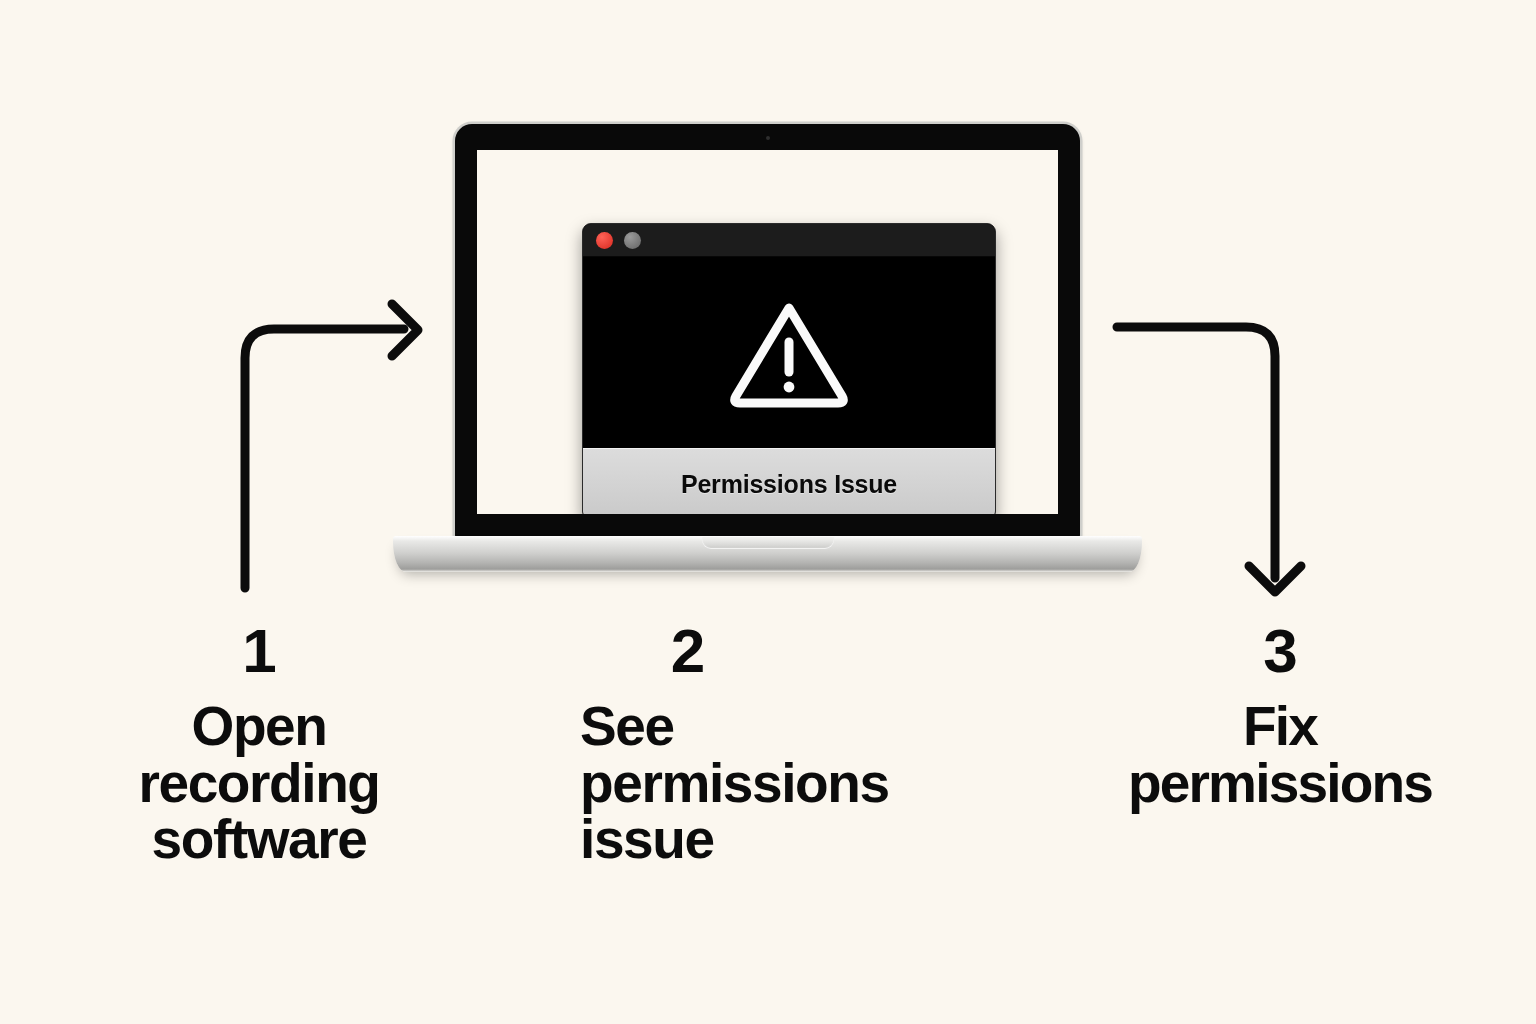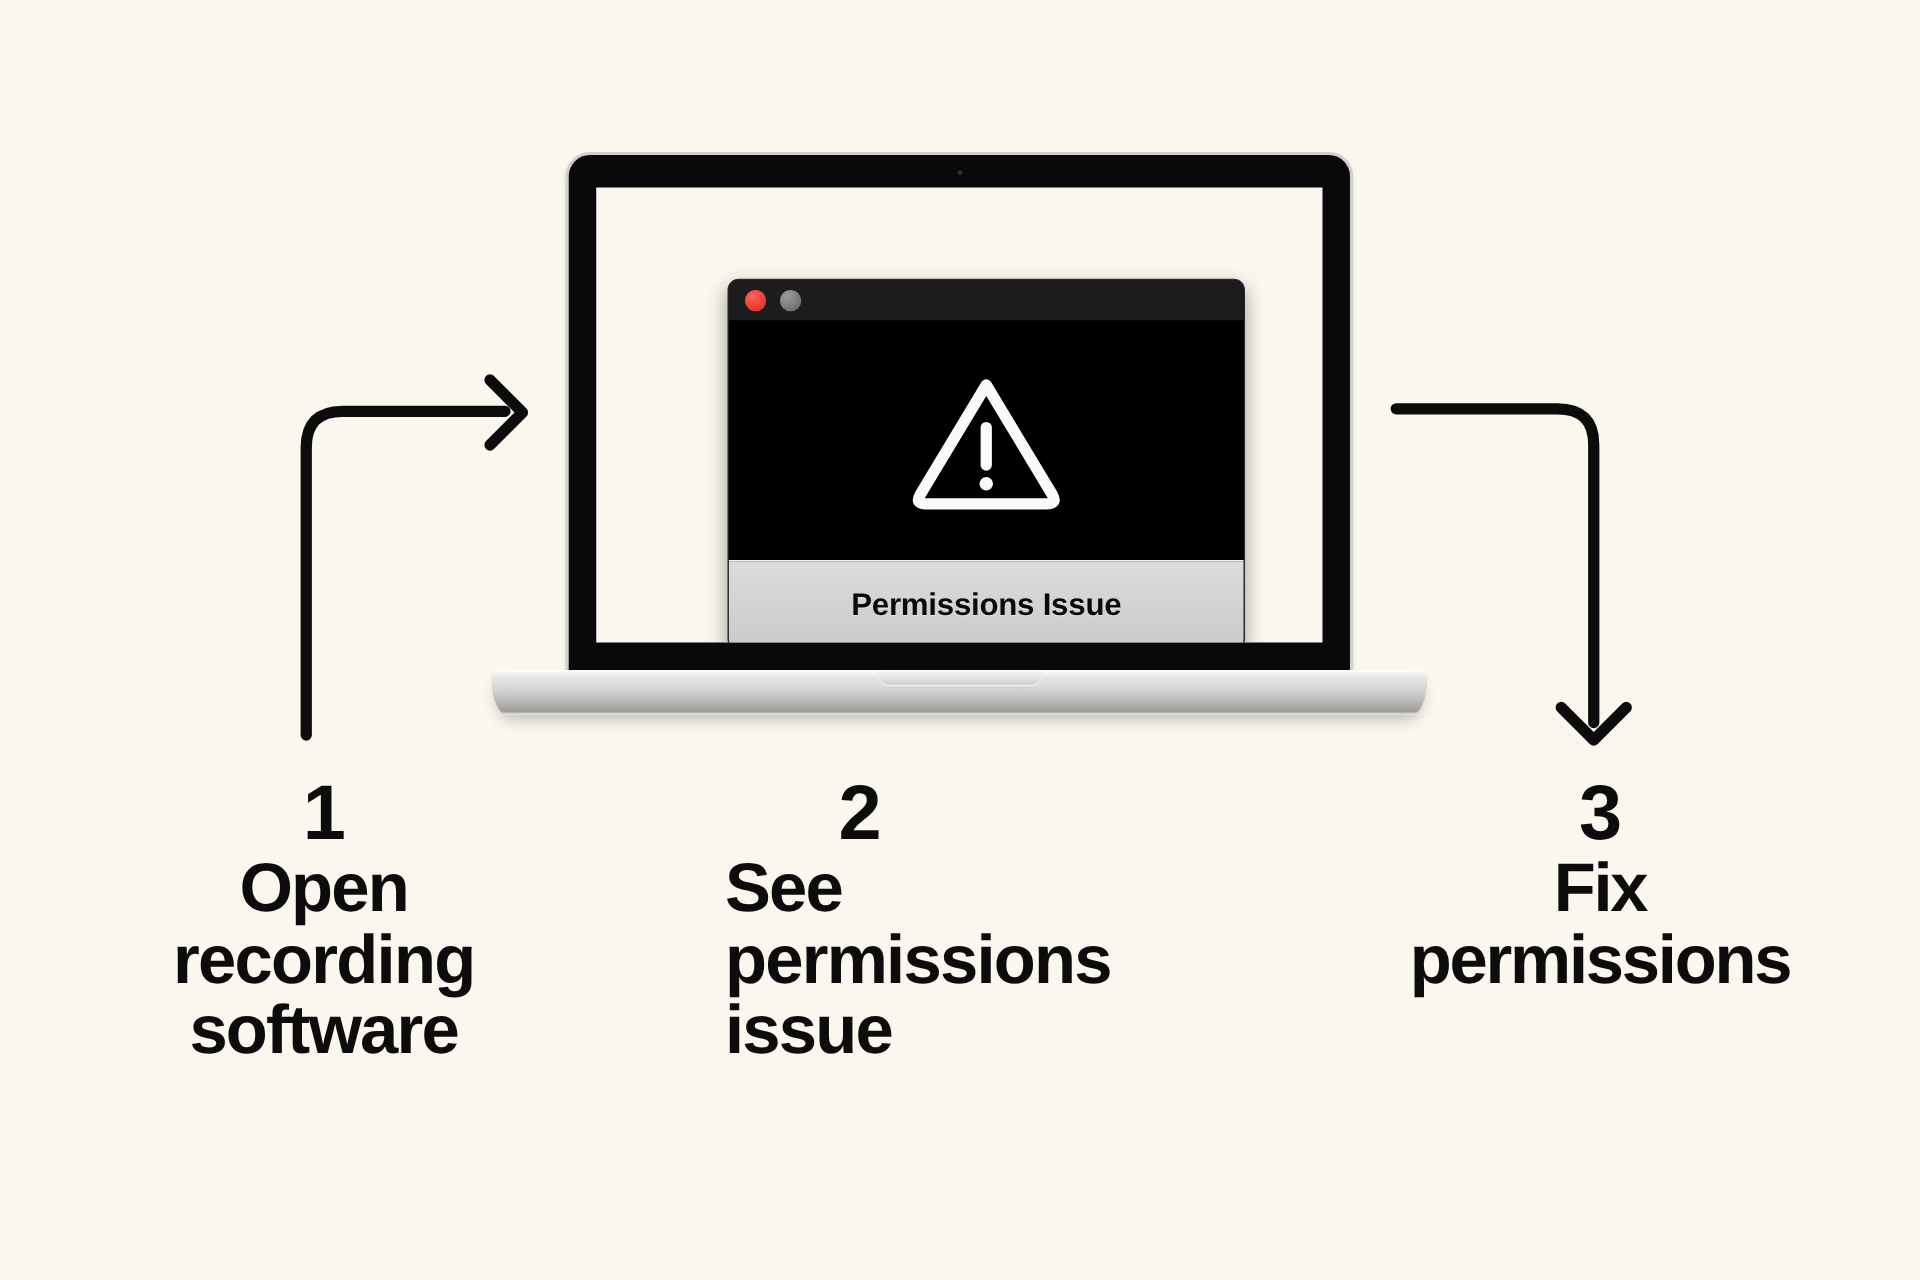--- a/index.html
+++ b/index.html
@@ -148,20 +148,21 @@
     font-size:62px;
     font-weight:bold;
     line-height:1;
     letter-spacing:-1px;
   }
   .step-text {
     font-size:55px;
     font-weight:bold;
     line-height:1.03;
     letter-spacing:-1.4px;
+    margin-top:16px;
     white-space:pre-line;
   }
 
   #step-1 { left:104px; top:620px; width:310px; text-align:center; }
   #step-2 { left:580px; top:620px; width:380px; text-align:left; }
   #step-2 .step-number { text-align:center; width:215px; }
   #step-3 { left:1080px; top:620px; width:400px; text-align:center; }
   #step-3 .step-text { letter-spacing:-1.8px; }
 </style>
 </head>

